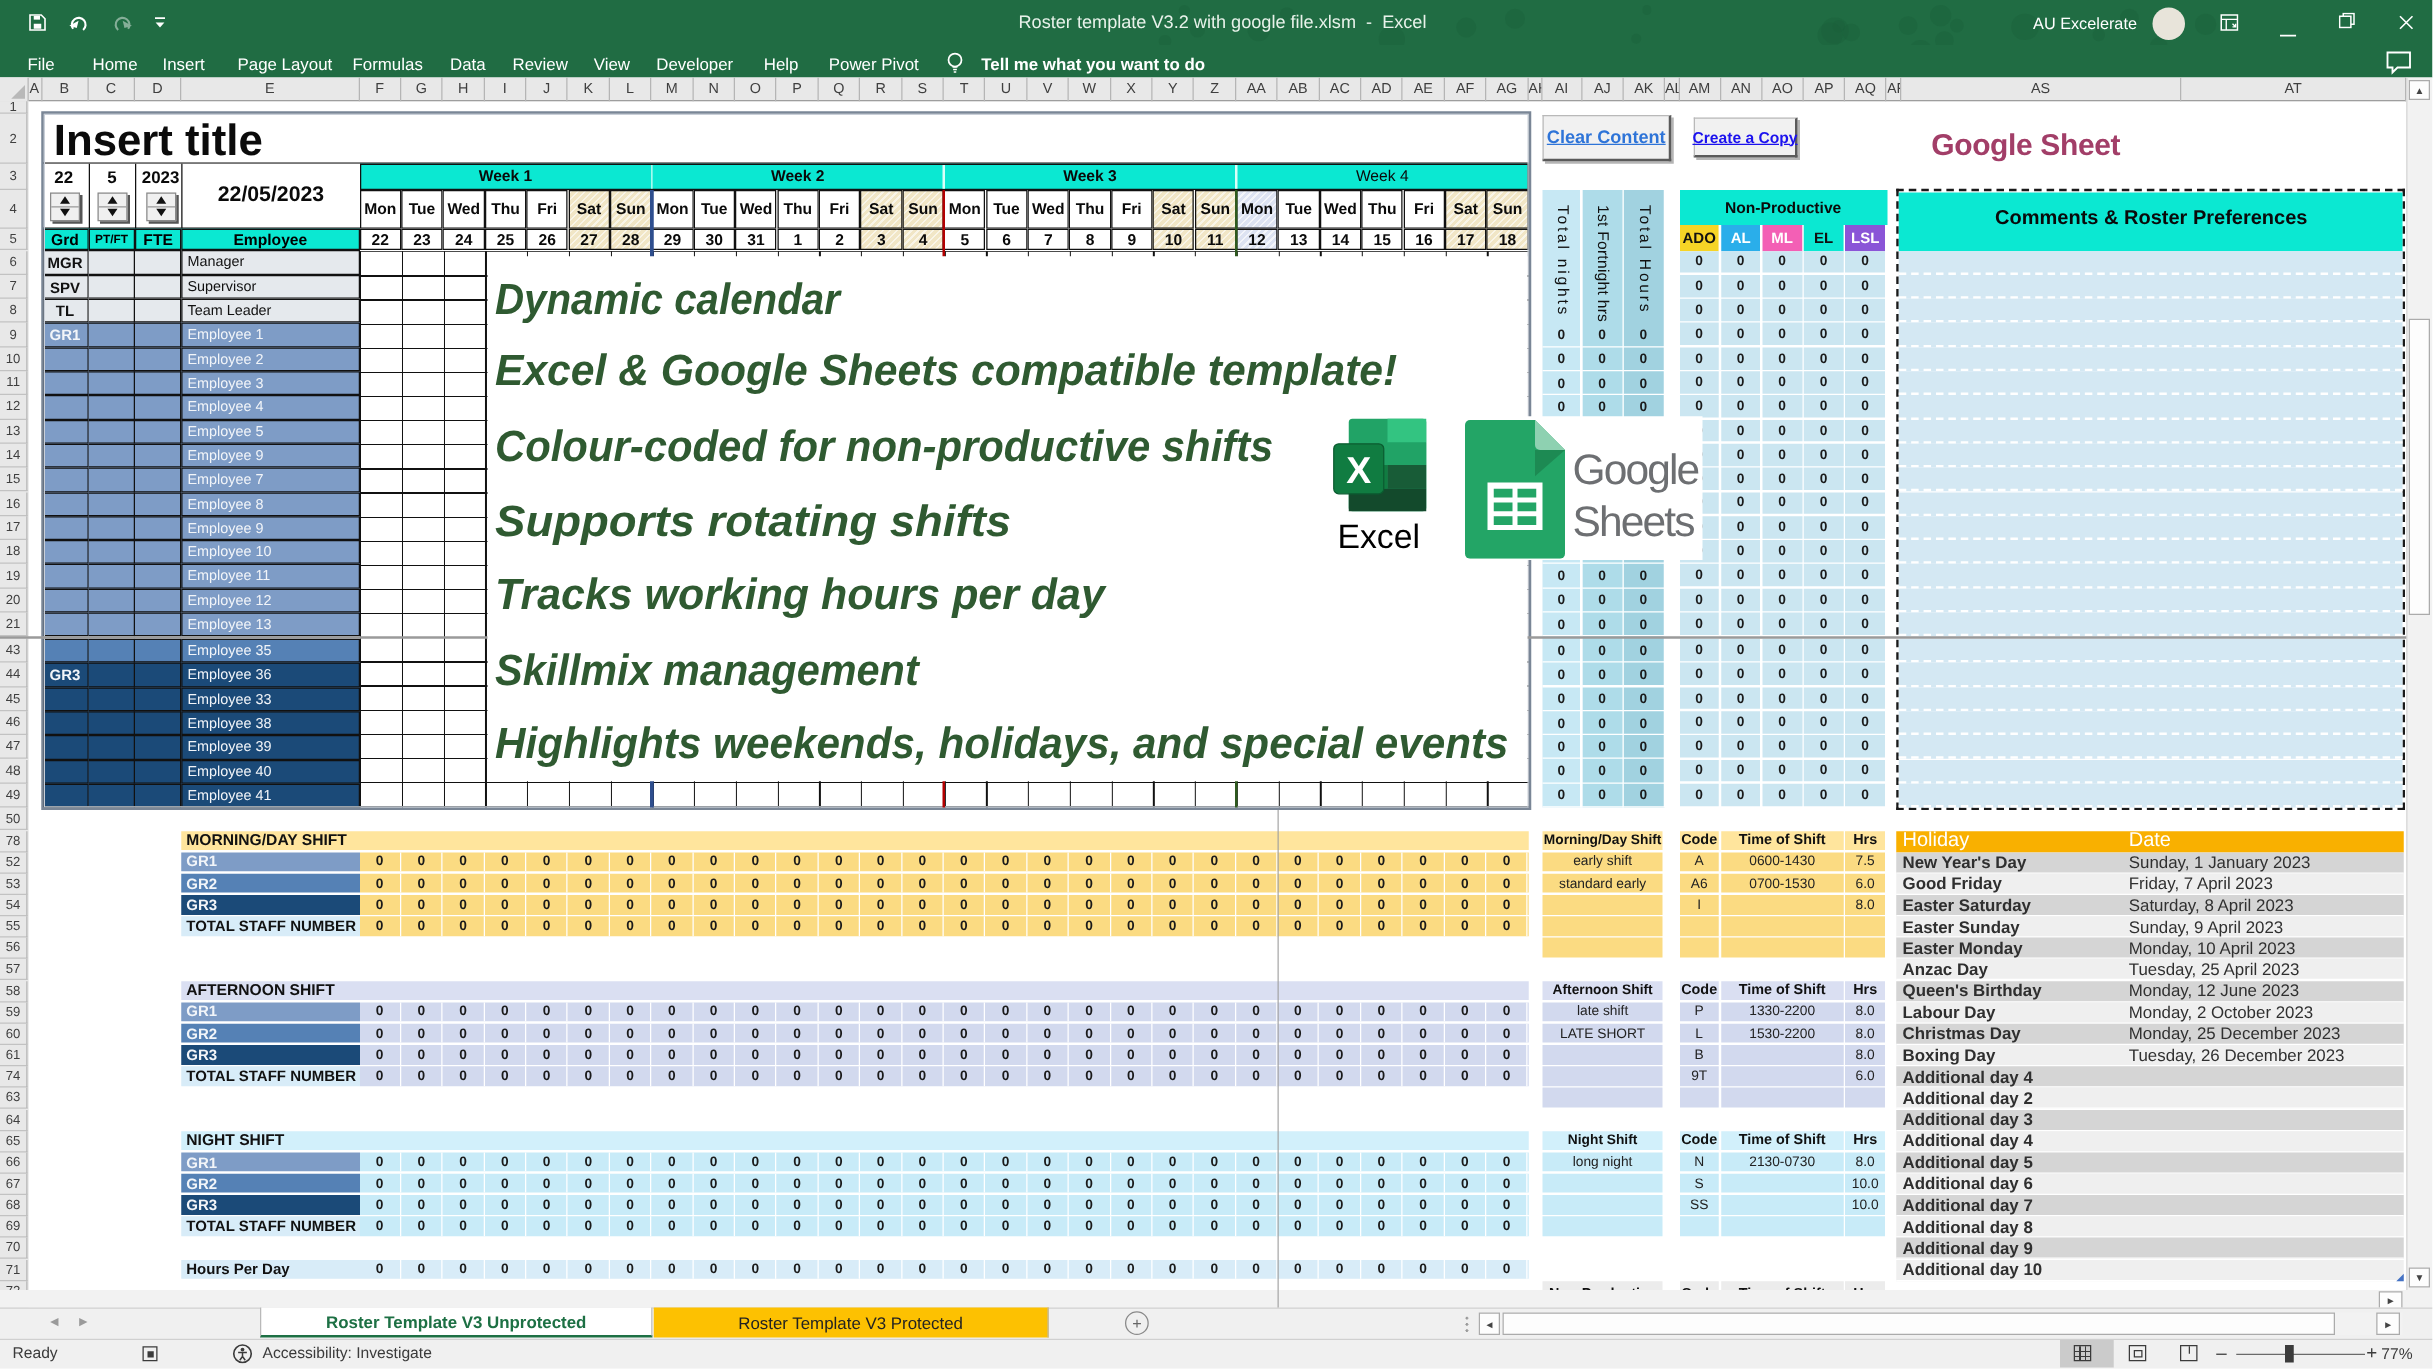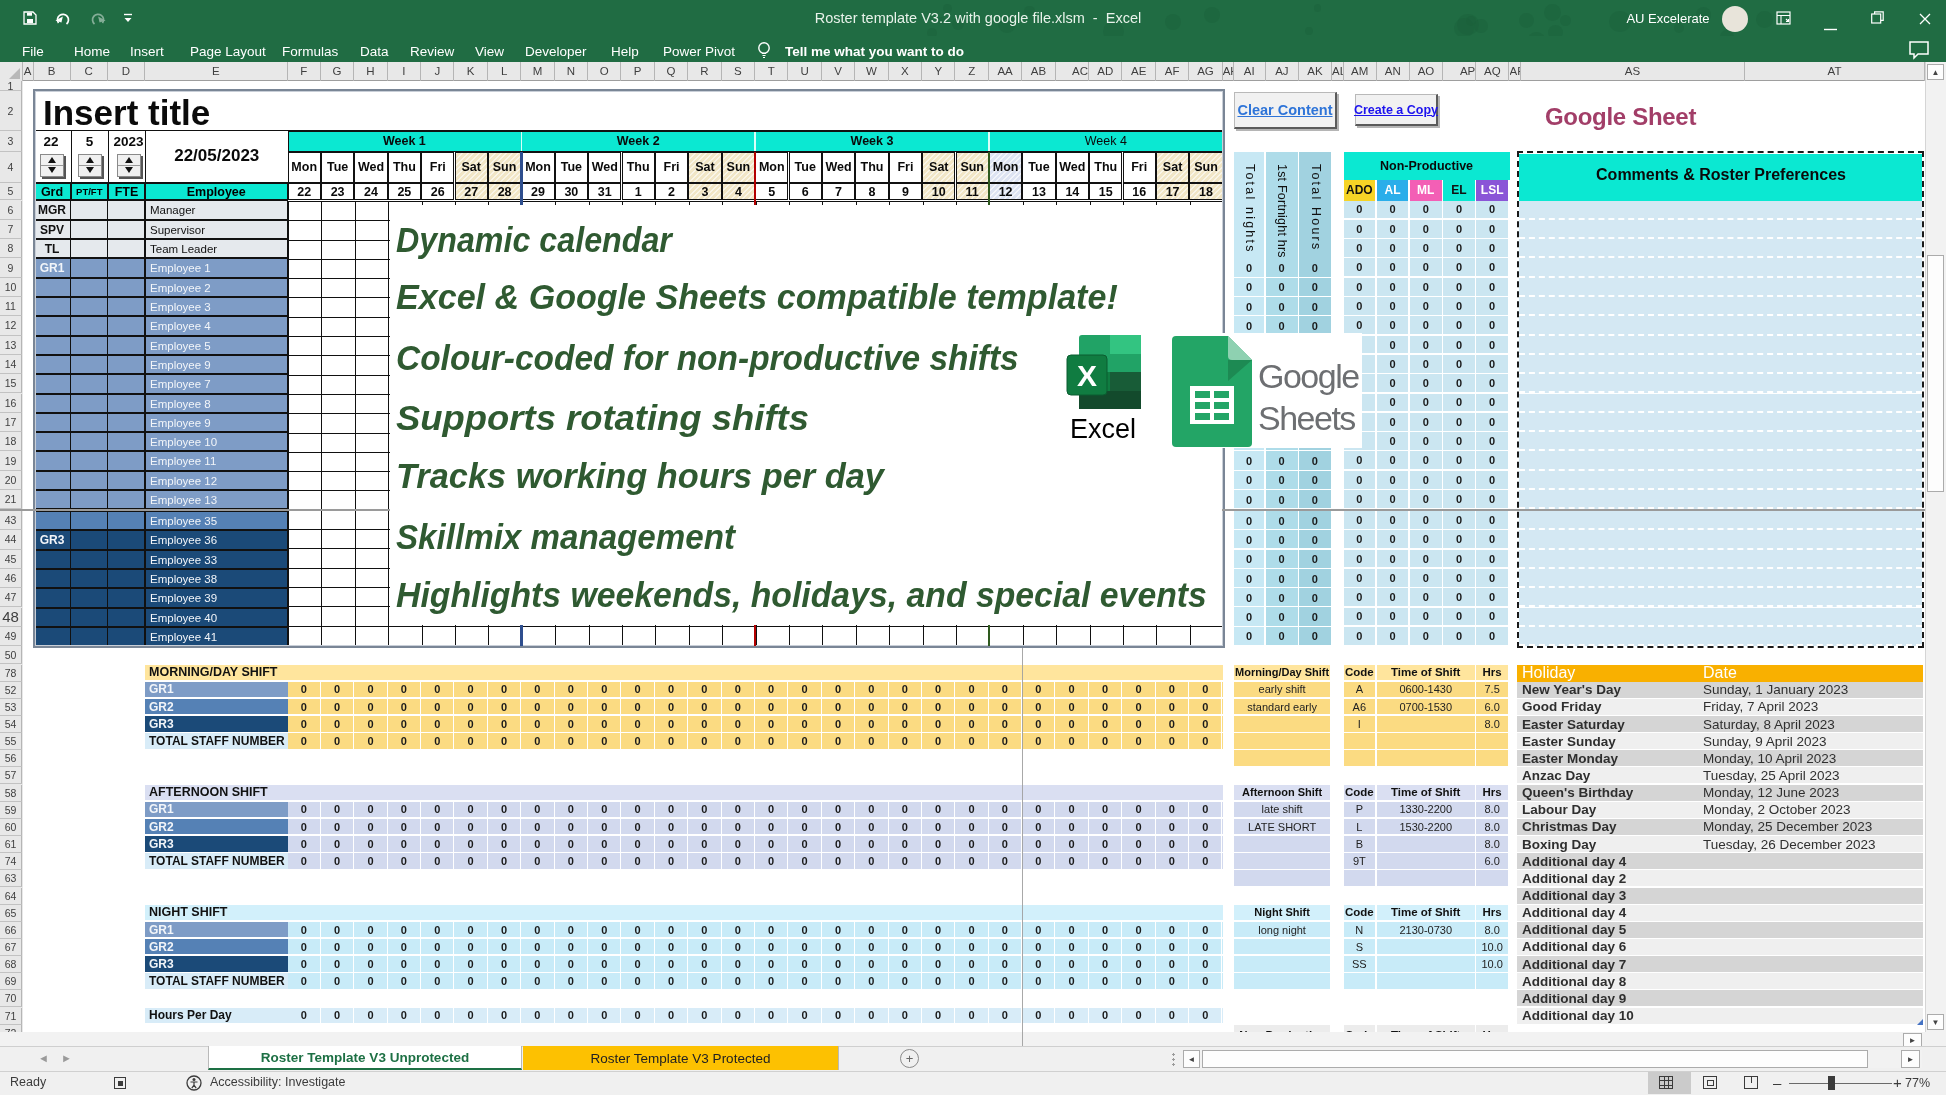--- a/index.html
+++ b/index.html
@@ -115,34 +115,34 @@
 <div class="a" style="left:721.7px;top:62.0px;width:33.4px;height:19px;border-right:1px solid #b5b5b5;color:#3f3f3f;font-size:11.5px;line-height:19px;text-align:center;overflow:hidden">S</div>
 <div class="a" style="left:755.1px;top:62.0px;width:33.4px;height:19px;border-right:1px solid #b5b5b5;color:#3f3f3f;font-size:11.5px;line-height:19px;text-align:center;overflow:hidden">T</div>
 <div class="a" style="left:788.5px;top:62.0px;width:33.4px;height:19px;border-right:1px solid #b5b5b5;color:#3f3f3f;font-size:11.5px;line-height:19px;text-align:center;overflow:hidden">U</div>
 <div class="a" style="left:821.9px;top:62.0px;width:33.4px;height:19px;border-right:1px solid #b5b5b5;color:#3f3f3f;font-size:11.5px;line-height:19px;text-align:center;overflow:hidden">V</div>
 <div class="a" style="left:855.3px;top:62.0px;width:33.4px;height:19px;border-right:1px solid #b5b5b5;color:#3f3f3f;font-size:11.5px;line-height:19px;text-align:center;overflow:hidden">W</div>
 <div class="a" style="left:888.7px;top:62.0px;width:33.4px;height:19px;border-right:1px solid #b5b5b5;color:#3f3f3f;font-size:11.5px;line-height:19px;text-align:center;overflow:hidden">X</div>
 <div class="a" style="left:922.1px;top:62.0px;width:33.4px;height:19px;border-right:1px solid #b5b5b5;color:#3f3f3f;font-size:11.5px;line-height:19px;text-align:center;overflow:hidden">Y</div>
 <div class="a" style="left:955.5px;top:62.0px;width:33.4px;height:19px;border-right:1px solid #b5b5b5;color:#3f3f3f;font-size:11.5px;line-height:19px;text-align:center;overflow:hidden">Z</div>
 <div class="a" style="left:988.9px;top:62.0px;width:33.4px;height:19px;border-right:1px solid #b5b5b5;color:#3f3f3f;font-size:11.5px;line-height:19px;text-align:center;overflow:hidden">AA</div>
 <div class="a" style="left:1022.3px;top:62.0px;width:33.4px;height:19px;border-right:1px solid #b5b5b5;color:#3f3f3f;font-size:11.5px;line-height:19px;text-align:center;overflow:hidden">AB</div>
-<div class="a" style="left:1055.7px;top:62.0px;width:33.4px;height:19px;border-right:1px solid #b5b5b5;color:#3f3f3f;font-size:11.5px;line-height:19px;text-align:right;overflow:hidden">AC</div>
+<div class="a" style="left:1055.7px;top:62.0px;width:33.4px;height:19px;border-right:1px solid #b5b5b5;color:#3f3f3f;font-size:11.5px;line-height:19px;text-align:center;overflow:hidden">AC</div>
 <div class="a" style="left:1089.1px;top:62.0px;width:33.4px;height:19px;border-right:1px solid #b5b5b5;color:#3f3f3f;font-size:11.5px;line-height:19px;text-align:center;overflow:hidden">AD</div>
 <div class="a" style="left:1122.5px;top:62.0px;width:33.4px;height:19px;border-right:1px solid #b5b5b5;color:#3f3f3f;font-size:11.5px;line-height:19px;text-align:center;overflow:hidden">AE</div>
 <div class="a" style="left:1155.9px;top:62.0px;width:33.4px;height:19px;border-right:1px solid #b5b5b5;color:#3f3f3f;font-size:11.5px;line-height:19px;text-align:center;overflow:hidden">AF</div>
 <div class="a" style="left:1189.3px;top:62.0px;width:33.4px;height:19px;border-right:1px solid #b5b5b5;color:#3f3f3f;font-size:11.5px;line-height:19px;text-align:center;overflow:hidden">AG</div>
 <div class="a" style="left:1222.7px;top:62.0px;width:11.0px;height:19px;border-right:1px solid #b5b5b5;color:#3f3f3f;font-size:11.5px;line-height:19px;text-align:center;overflow:hidden">AH</div>
 <div class="a" style="left:1233.7px;top:62.0px;width:32.1px;height:19px;border-right:1px solid #b5b5b5;color:#3f3f3f;font-size:11.5px;line-height:19px;text-align:center;overflow:hidden">AI</div>
 <div class="a" style="left:1265.8px;top:62.0px;width:33.2px;height:19px;border-right:1px solid #b5b5b5;color:#3f3f3f;font-size:11.5px;line-height:19px;text-align:center;overflow:hidden">AJ</div>
 <div class="a" style="left:1299.0px;top:62.0px;width:33.0px;height:19px;border-right:1px solid #b5b5b5;color:#3f3f3f;font-size:11.5px;line-height:19px;text-align:center;overflow:hidden">AK</div>
 <div class="a" style="left:1332.0px;top:62.0px;width:11.5px;height:19px;border-right:1px solid #b5b5b5;color:#3f3f3f;font-size:11.5px;line-height:19px;text-align:center;overflow:hidden">AL</div>
 <div class="a" style="left:1343.5px;top:62.0px;width:33.2px;height:19px;border-right:1px solid #b5b5b5;color:#3f3f3f;font-size:11.5px;line-height:19px;text-align:center;overflow:hidden">AM</div>
 <div class="a" style="left:1376.7px;top:62.0px;width:33.2px;height:19px;border-right:1px solid #b5b5b5;color:#3f3f3f;font-size:11.5px;line-height:19px;text-align:center;overflow:hidden">AN</div>
 <div class="a" style="left:1409.9px;top:62.0px;width:33.2px;height:19px;border-right:1px solid #b5b5b5;color:#3f3f3f;font-size:11.5px;line-height:19px;text-align:center;overflow:hidden">AO</div>
-<div class="a" style="left:1443.1px;top:62.0px;width:33.2px;height:19px;border-right:1px solid #b5b5b5;color:#3f3f3f;font-size:11.5px;line-height:19px;text-align:right;overflow:hidden">AP</div>
+<div class="a" style="left:1443.1px;top:62.0px;width:33.2px;height:19px;border-right:1px solid #b5b5b5;color:#3f3f3f;font-size:11.5px;line-height:19px;text-align:center;overflow:hidden">AP</div>
 <div class="a" style="left:1476.3px;top:62.0px;width:33.2px;height:19px;border-right:1px solid #b5b5b5;color:#3f3f3f;font-size:11.5px;line-height:19px;text-align:center;overflow:hidden">AQ</div>
 <div class="a" style="left:1509.5px;top:62.0px;width:11.5px;height:19px;border-right:1px solid #b5b5b5;color:#3f3f3f;font-size:11.5px;line-height:19px;text-align:center;overflow:hidden">AR</div>
 <div class="a" style="left:1521.0px;top:62.0px;width:224.0px;height:19px;border-right:1px solid #b5b5b5;color:#3f3f3f;font-size:11.5px;line-height:19px;text-align:center;overflow:hidden">AS</div>
 <div class="a" style="left:1745.0px;top:62.0px;width:180.0px;height:19px;border-right:1px solid #b5b5b5;color:#3f3f3f;font-size:11.5px;line-height:19px;text-align:center;overflow:hidden">AT</div>
 <div class="a" style="left:0.0px;top:81.0px;width:22.5px;height:965.0px;background:#e8e8e8"></div>
 <div class="a" style="left:0px;top:81.0px;width:22.0px;height:10.0px;border-bottom:1px solid #c2c2c2;border-right:1px solid #b5b5b5;color:#3f3f3f;font-size:10.5px;display:flex;align-items:center;justify-content:center;overflow:hidden">1</div>
 <div class="a" style="left:0px;top:91.0px;width:22.0px;height:40.0px;border-bottom:1px solid #c2c2c2;border-right:1px solid #b5b5b5;color:#3f3f3f;font-size:10.5px;display:flex;align-items:center;justify-content:center;overflow:hidden">2</div>
 <div class="a" style="left:0px;top:131.0px;width:22.0px;height:20.5px;border-bottom:1px solid #c2c2c2;border-right:1px solid #b5b5b5;color:#3f3f3f;font-size:10.5px;display:flex;align-items:center;justify-content:center;overflow:hidden">3</div>
 <div class="a" style="left:0px;top:151.5px;width:22.0px;height:31.2px;border-bottom:1px solid #c2c2c2;border-right:1px solid #b5b5b5;color:#3f3f3f;font-size:10.5px;display:flex;align-items:center;justify-content:center;overflow:hidden">4</div>
 <div class="a" style="left:0px;top:182.7px;width:22.0px;height:17.8px;border-bottom:1px solid #c2c2c2;border-right:1px solid #b5b5b5;color:#3f3f3f;font-size:10.5px;display:flex;align-items:center;justify-content:center;overflow:hidden">5</div>
@@ -160,21 +160,21 @@
 <div class="a" style="left:0px;top:412.8px;width:22.0px;height:19.3px;border-bottom:1px solid #c2c2c2;border-right:1px solid #b5b5b5;color:#3f3f3f;font-size:10.5px;display:flex;align-items:center;justify-content:center;overflow:hidden">17</div>
 <div class="a" style="left:0px;top:432.1px;width:22.0px;height:19.3px;border-bottom:1px solid #c2c2c2;border-right:1px solid #b5b5b5;color:#3f3f3f;font-size:10.5px;display:flex;align-items:center;justify-content:center;overflow:hidden">18</div>
 <div class="a" style="left:0px;top:451.4px;width:22.0px;height:19.3px;border-bottom:1px solid #c2c2c2;border-right:1px solid #b5b5b5;color:#3f3f3f;font-size:10.5px;display:flex;align-items:center;justify-content:center;overflow:hidden">19</div>
 <div class="a" style="left:0px;top:470.7px;width:22.0px;height:19.3px;border-bottom:1px solid #c2c2c2;border-right:1px solid #b5b5b5;color:#3f3f3f;font-size:10.5px;display:flex;align-items:center;justify-content:center;overflow:hidden">20</div>
 <div class="a" style="left:0px;top:490.0px;width:22.0px;height:19.3px;border-bottom:1px solid #c2c2c2;border-right:1px solid #b5b5b5;color:#3f3f3f;font-size:10.5px;display:flex;align-items:center;justify-content:center;overflow:hidden">21</div>
 <div class="a" style="left:0px;top:511.0px;width:22.0px;height:19.3px;border-bottom:1px solid #c2c2c2;border-right:1px solid #b5b5b5;color:#3f3f3f;font-size:10.5px;display:flex;align-items:center;justify-content:center;overflow:hidden">43</div>
 <div class="a" style="left:0px;top:530.3px;width:22.0px;height:19.3px;border-bottom:1px solid #c2c2c2;border-right:1px solid #b5b5b5;color:#3f3f3f;font-size:10.5px;display:flex;align-items:center;justify-content:center;overflow:hidden">44</div>
 <div class="a" style="left:0px;top:549.6px;width:22.0px;height:19.3px;border-bottom:1px solid #c2c2c2;border-right:1px solid #b5b5b5;color:#3f3f3f;font-size:10.5px;display:flex;align-items:center;justify-content:center;overflow:hidden">45</div>
 <div class="a" style="left:0px;top:568.9px;width:22.0px;height:19.3px;border-bottom:1px solid #c2c2c2;border-right:1px solid #b5b5b5;color:#3f3f3f;font-size:10.5px;display:flex;align-items:center;justify-content:center;overflow:hidden">46</div>
 <div class="a" style="left:0px;top:588.2px;width:22.0px;height:19.3px;border-bottom:1px solid #c2c2c2;border-right:1px solid #b5b5b5;color:#3f3f3f;font-size:10.5px;display:flex;align-items:center;justify-content:center;overflow:hidden">47</div>
-<div class="a" style="left:0px;top:607.5px;width:22.0px;height:19.3px;border-bottom:1px solid #c2c2c2;border-right:1px solid #b5b5b5;color:#3f3f3f;font-size:15px;display:flex;align-items:center;justify-content:center;overflow:hidden">48</div>
+<div class="a" style="left:0px;top:607.5px;width:22.0px;height:19.3px;border-bottom:1px solid #c2c2c2;border-right:1px solid #b5b5b5;color:#3f3f3f;font-size:11px;display:flex;align-items:center;justify-content:center;overflow:hidden">48</div>
 <div class="a" style="left:0px;top:626.8px;width:22.0px;height:19.3px;border-bottom:1px solid #c2c2c2;border-right:1px solid #b5b5b5;color:#3f3f3f;font-size:10.5px;display:flex;align-items:center;justify-content:center;overflow:hidden">49</div>
 <div class="a" style="left:0px;top:646.1px;width:22.0px;height:18.4px;border-bottom:1px solid #c2c2c2;border-right:1px solid #b5b5b5;color:#3f3f3f;font-size:10.5px;display:flex;align-items:center;justify-content:center;overflow:hidden">50</div>
 <div class="a" style="left:0px;top:664.5px;width:22.0px;height:17.1px;border-bottom:1px solid #c2c2c2;border-right:1px solid #b5b5b5;color:#3f3f3f;font-size:10.5px;display:flex;align-items:center;justify-content:center;overflow:hidden">78</div>
 <div class="a" style="left:0px;top:681.6px;width:22.0px;height:17.1px;border-bottom:1px solid #c2c2c2;border-right:1px solid #b5b5b5;color:#3f3f3f;font-size:10.5px;display:flex;align-items:center;justify-content:center;overflow:hidden">52</div>
 <div class="a" style="left:0px;top:698.8px;width:22.0px;height:17.1px;border-bottom:1px solid #c2c2c2;border-right:1px solid #b5b5b5;color:#3f3f3f;font-size:10.5px;display:flex;align-items:center;justify-content:center;overflow:hidden">53</div>
 <div class="a" style="left:0px;top:716.0px;width:22.0px;height:17.1px;border-bottom:1px solid #c2c2c2;border-right:1px solid #b5b5b5;color:#3f3f3f;font-size:10.5px;display:flex;align-items:center;justify-content:center;overflow:hidden">54</div>
 <div class="a" style="left:0px;top:733.1px;width:22.0px;height:17.1px;border-bottom:1px solid #c2c2c2;border-right:1px solid #b5b5b5;color:#3f3f3f;font-size:10.5px;display:flex;align-items:center;justify-content:center;overflow:hidden">55</div>
 <div class="a" style="left:0px;top:750.2px;width:22.0px;height:17.1px;border-bottom:1px solid #c2c2c2;border-right:1px solid #b5b5b5;color:#3f3f3f;font-size:10.5px;display:flex;align-items:center;justify-content:center;overflow:hidden">56</div>
 <div class="a" style="left:0px;top:767.4px;width:22.0px;height:17.1px;border-bottom:1px solid #c2c2c2;border-right:1px solid #b5b5b5;color:#3f3f3f;font-size:10.5px;display:flex;align-items:center;justify-content:center;overflow:hidden">57</div>
 <div class="a" style="left:0px;top:784.5px;width:22.0px;height:17.1px;border-bottom:1px solid #c2c2c2;border-right:1px solid #b5b5b5;color:#3f3f3f;font-size:10.5px;display:flex;align-items:center;justify-content:center;overflow:hidden">58</div>

